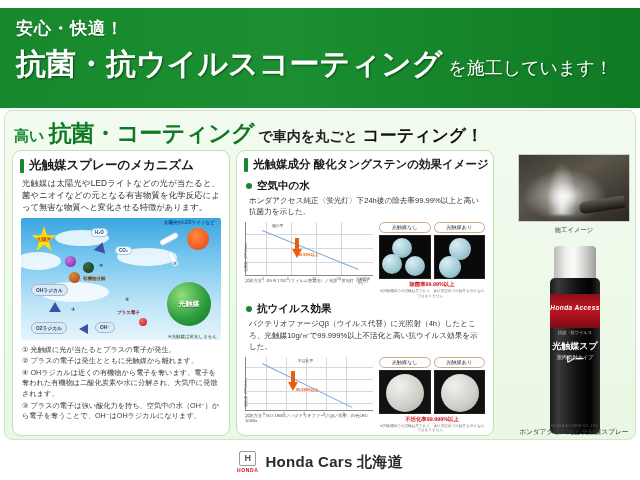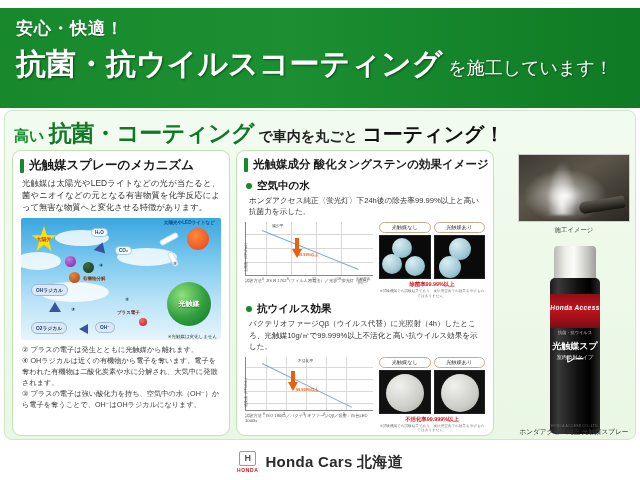--- a/index.html
+++ b/index.html
@@ -37,21 +37,21 @@
     border:1px solid #cfe8c6; border-radius:8px;
   }
   .subhead {
     position:absolute; left:14px; top:118px; width:616px; height:28px;
     white-space:nowrap;
   }
   .subhead .g-s { color:#138a2b; font-weight:bold; font-size:15px; }
   .subhead .g-b { color:#0f7a24; font-weight:bold; font-size:23px; letter-spacing:-.5px;
                   text-shadow:0 1px 0 #fff; }
   .subhead .k-s { color:#222; font-weight:bold; font-size:14px; }
-  .subhead .k-b { color:#111; font-weight:bold; font-size:20px; }
+  .subhead .k-b { color:#111; font-weight:bold; font-size:17px; }
 
   
   .panel {
     position:absolute; background:#fff; border:1.5px solid #bfe3b4; border-radius:9px;
     overflow:hidden;
   }
   #panel-left   { left:12px;  top:150px; width:218px; height:286px; }
   #panel-center { left:236px; top:150px; width:258px; height:286px; }
 
   .panel-title {
@@ -325,20 +325,21 @@
       <div class="arrow-left" style="left:58px;top:106px;"></div>
 
       <div class="txt-cap" style="left:96px;top:92px;color:#7a1d1d;font-weight:bold;">プラス電子</div>
       <div class="mol r" style="left:118px;top:100px;"></div>
 
       <div class="green-ball">光触媒</div>
       <div class="txt-cap" style="right:4px;bottom:1px;color:#2b4a2b;">※光触媒は変化しません</div>
     </div>
 
     <div class="steps">
+      <div>① 光触媒に光が当たるとプラスの電子が発生。</div>
       <div>② プラスの電子は発生とともに光触媒から離れます。</div>
       <div>④ OHラジカルは近くの有機物から電子を奪います。電子を奪われた有機物は二酸化炭素や水に分解され、大気中に発散されます。</div>
       <div>③ プラスの電子は強い酸化力を持ち、空気中の水（OH⁻）から電子を奪うことで、OH⁻はOHラジカルになります。</div>
     </div>
   </div>
 
   <div class="panel" id="panel-center">
     <div class="panel-title small">
       <span class="title-bar"></span>
       <span class="title-text">光触媒成分 酸化タングステンの効果イメージ</span>

